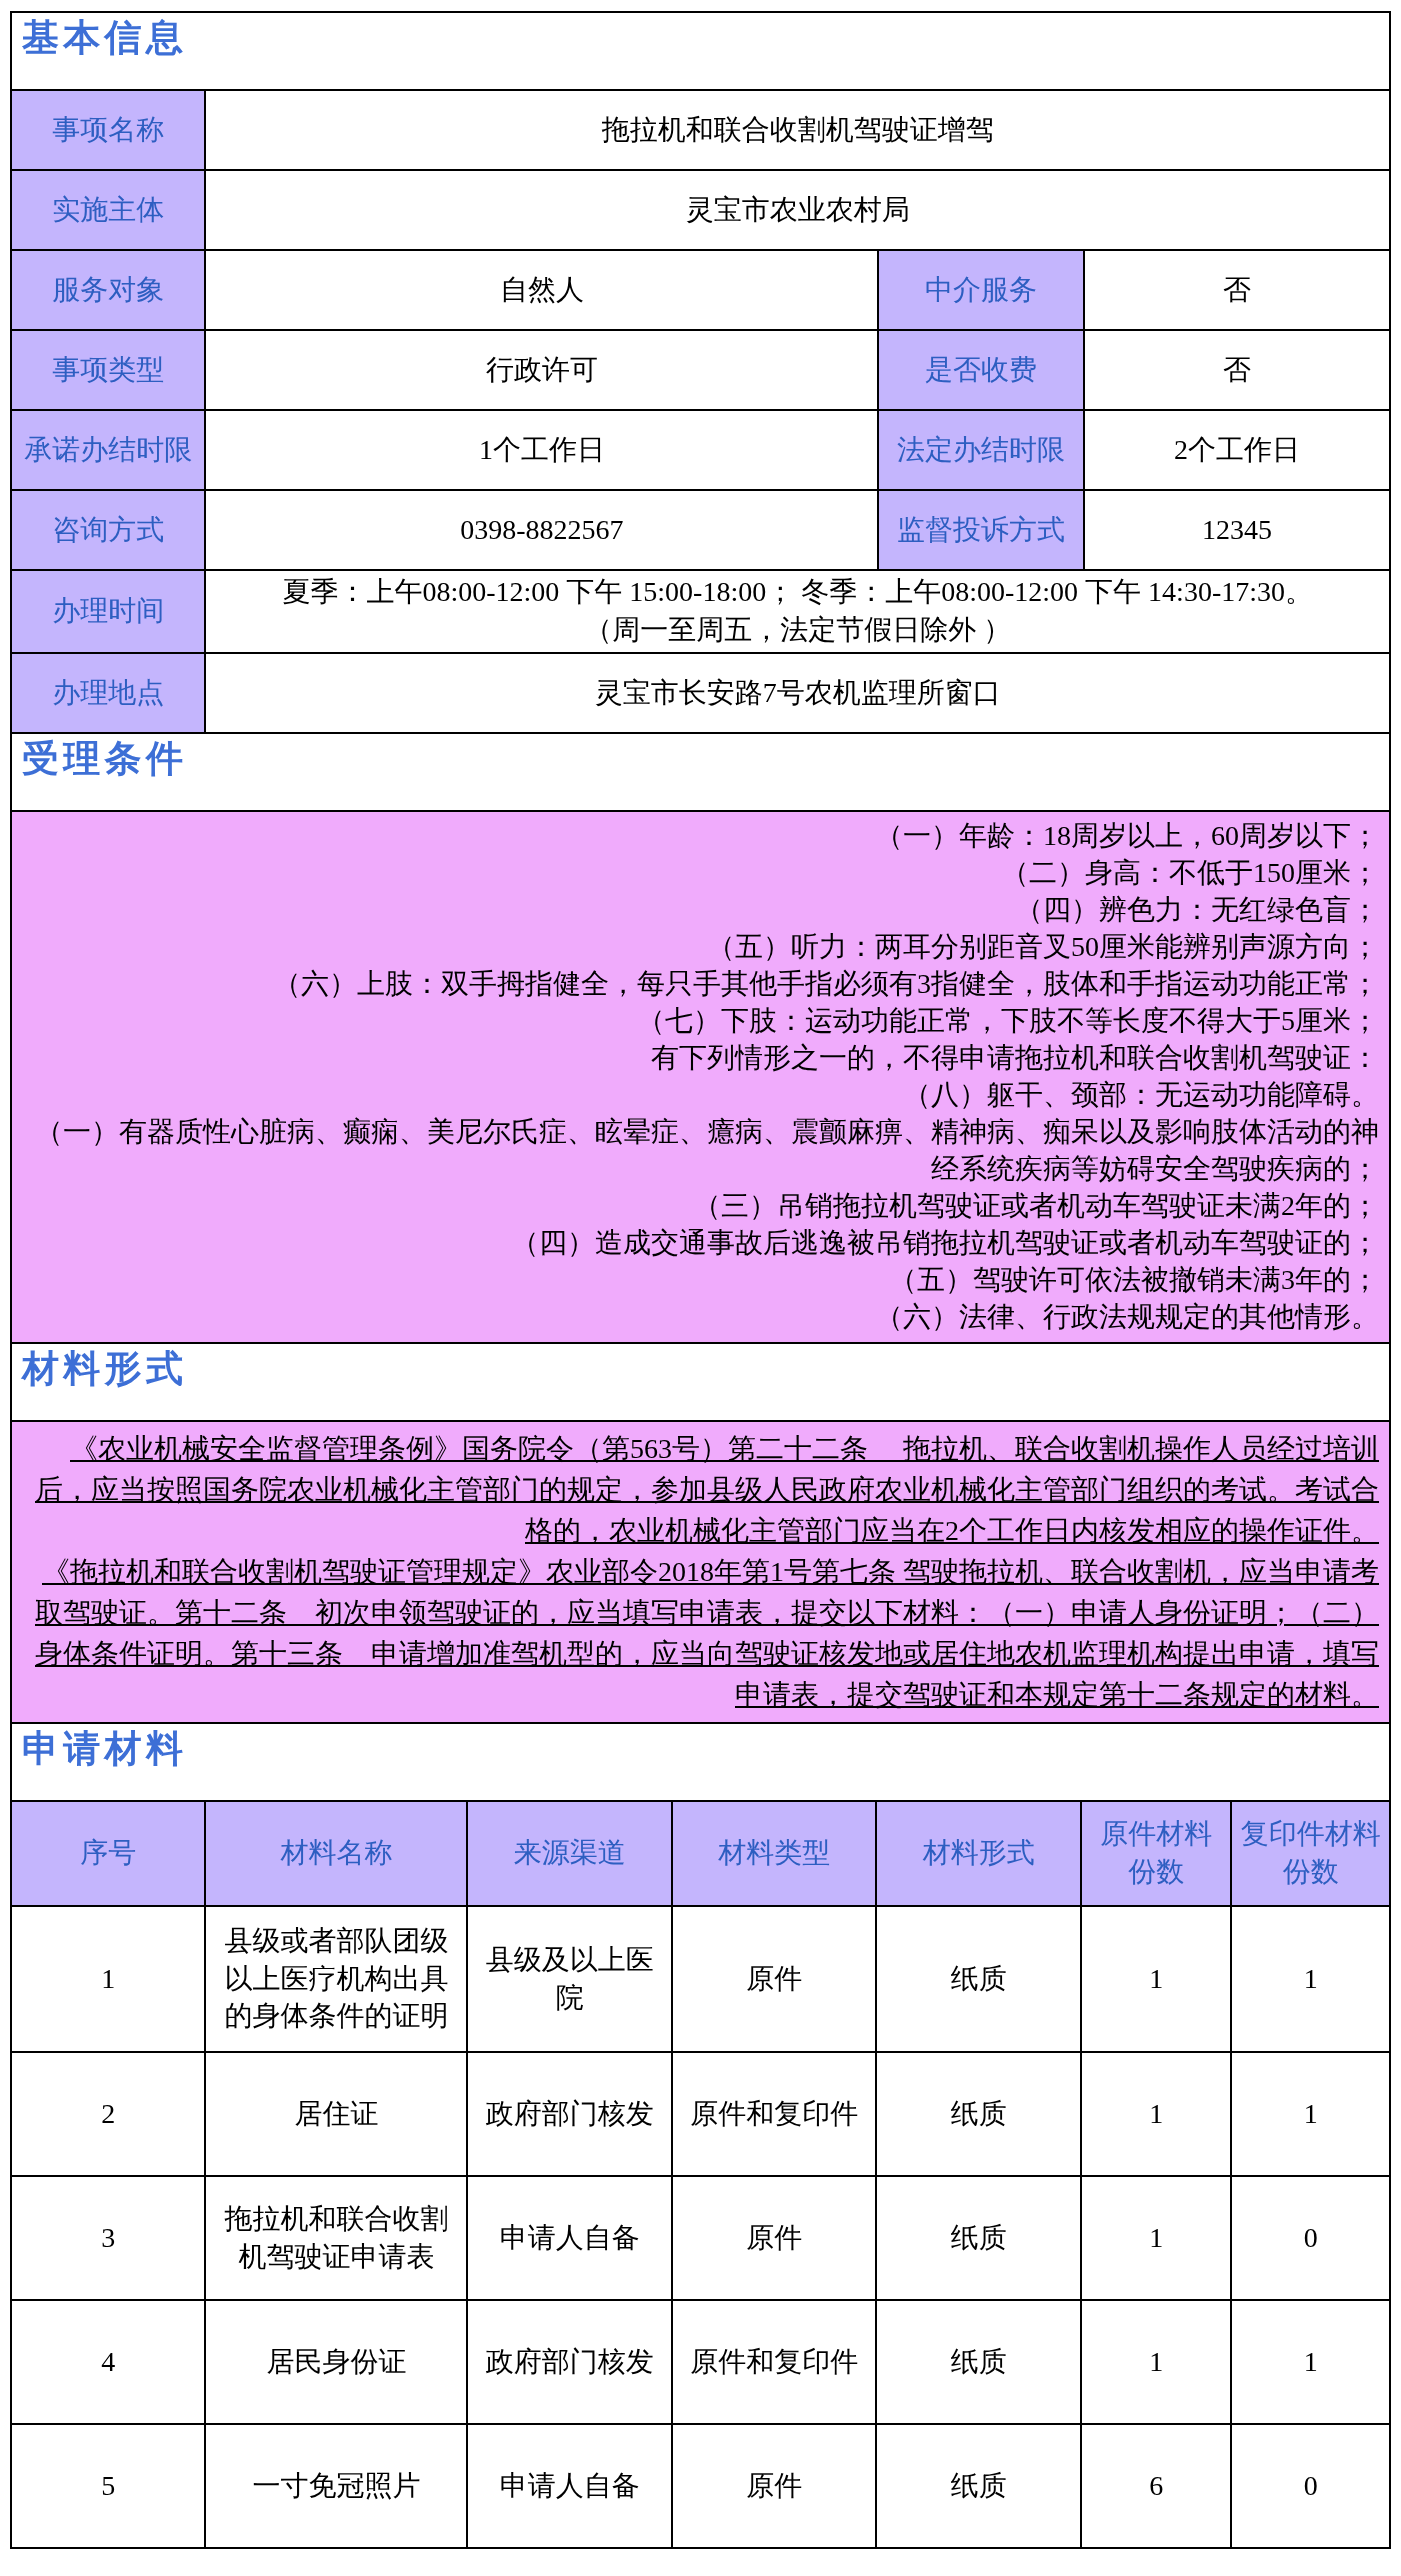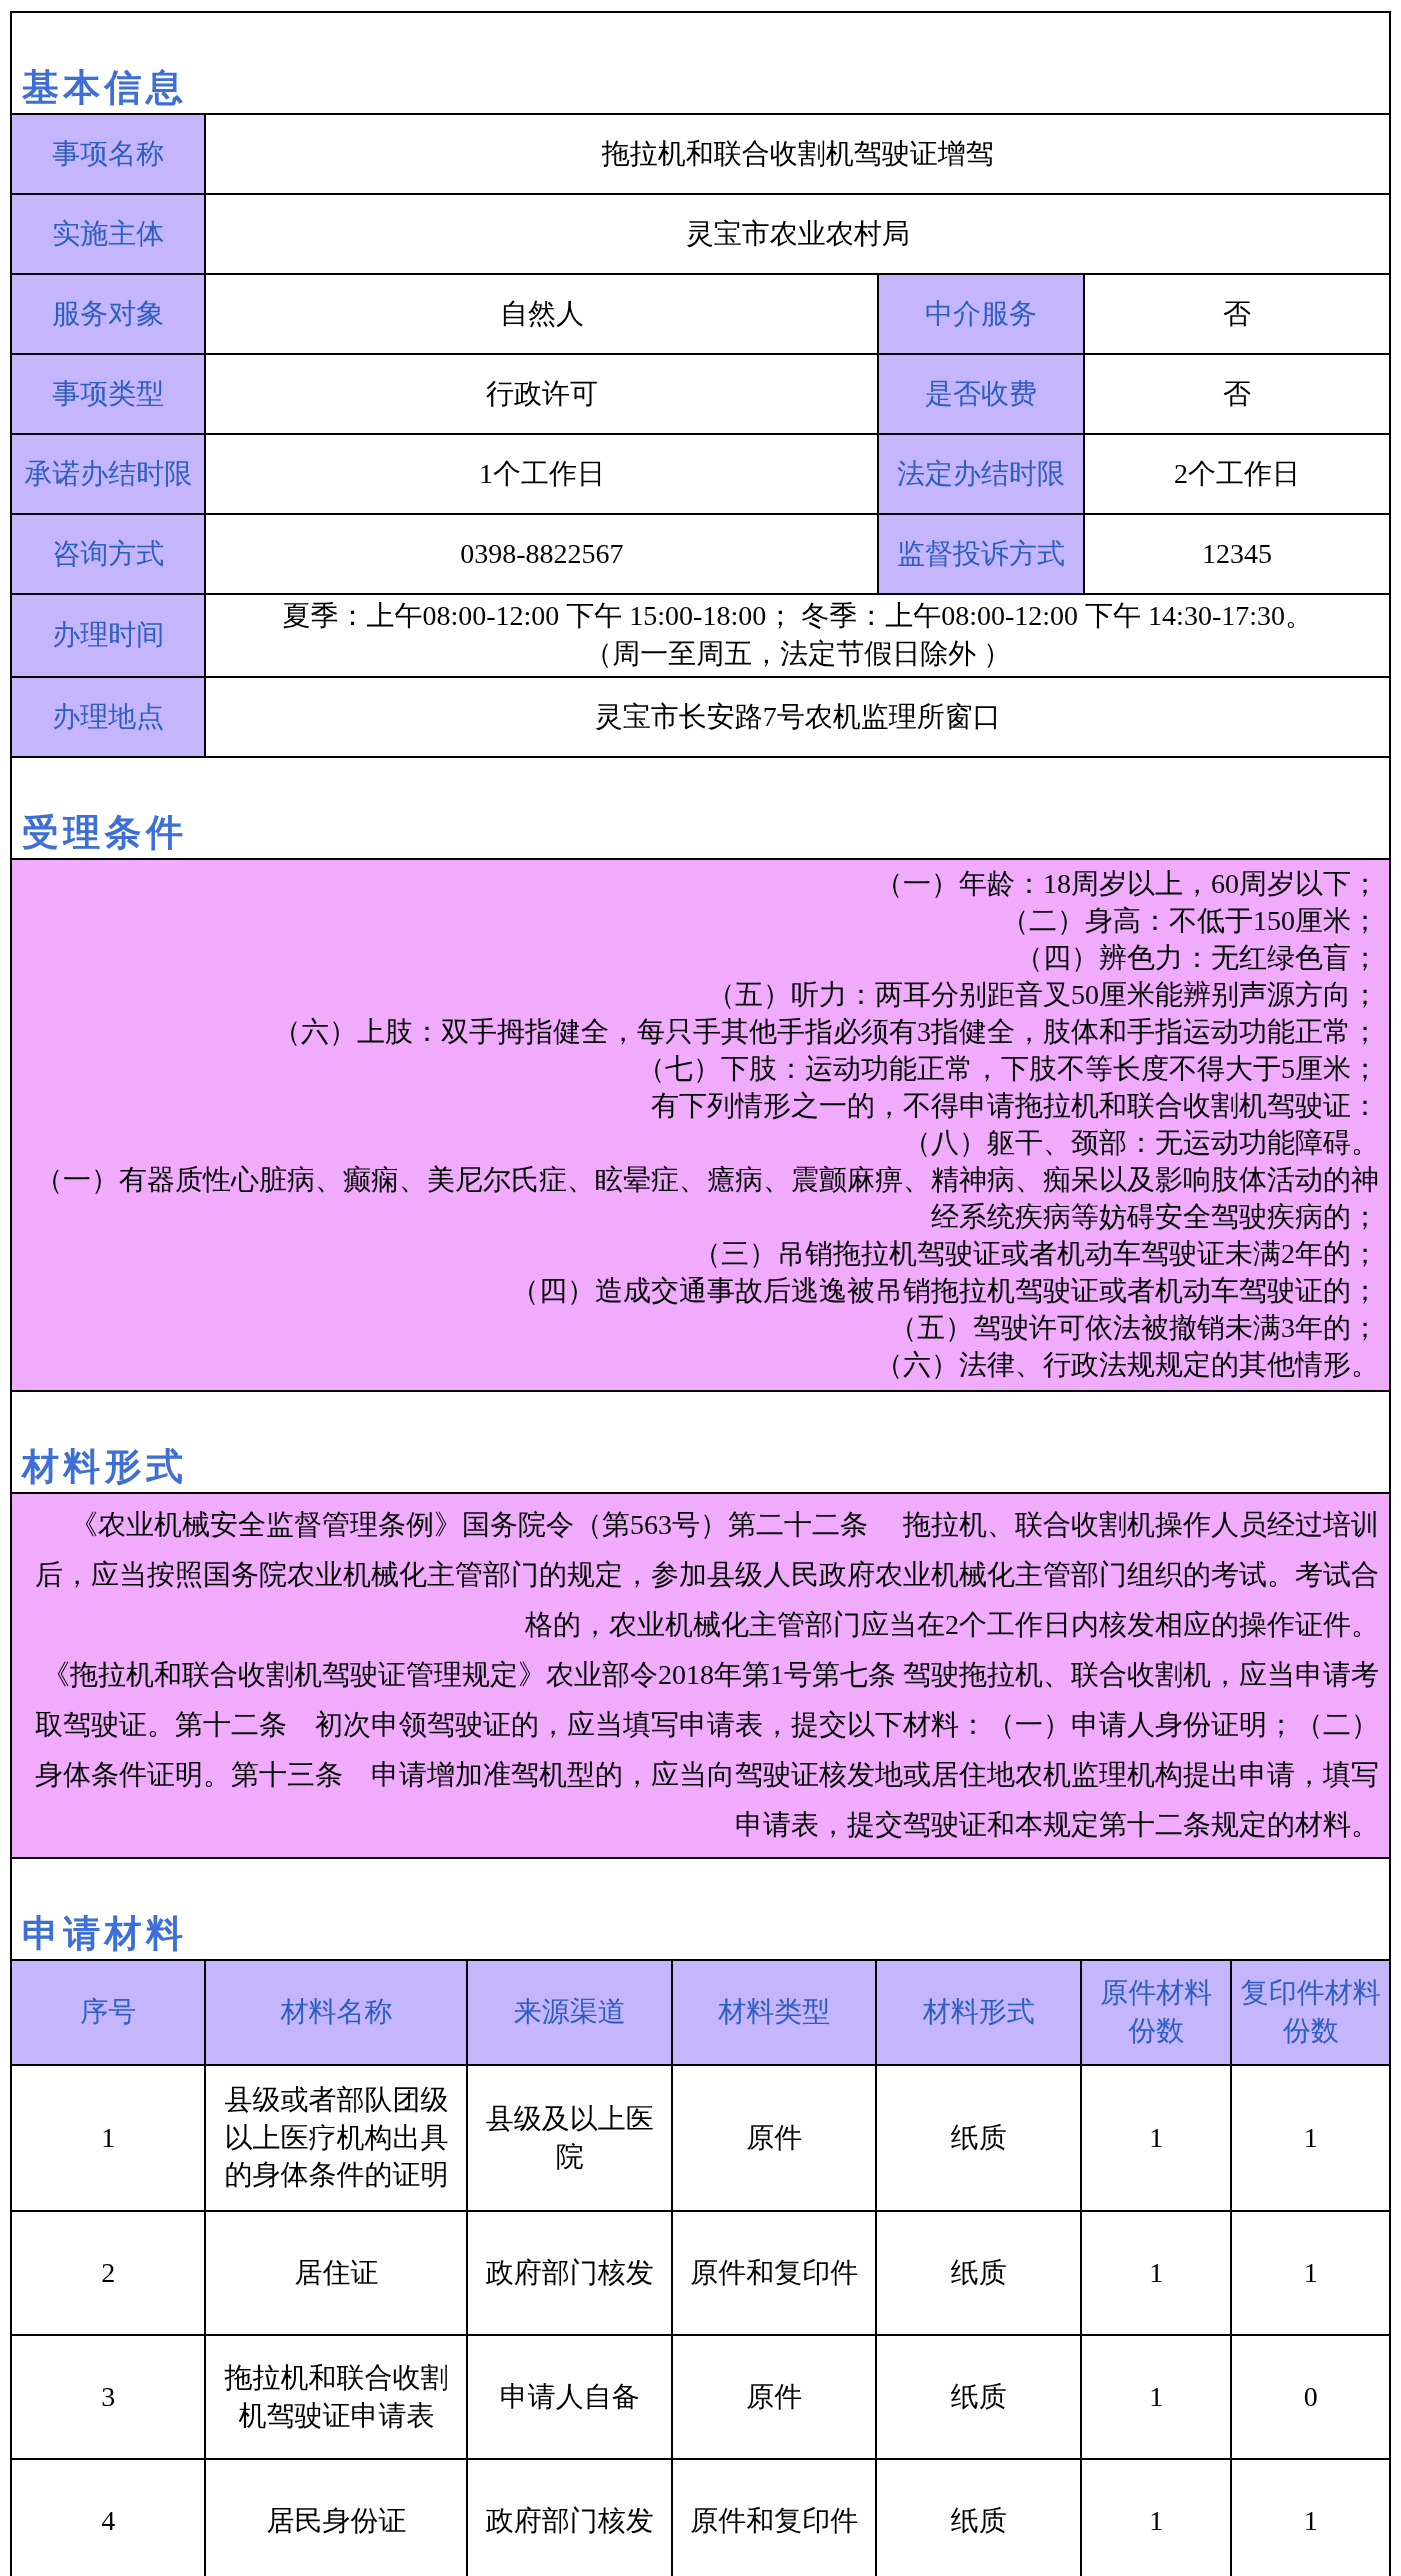--- a/index.html
+++ b/index.html
@@ -13,23 +13,23 @@
     font-family: "Liberation Serif", "DejaVu Serif", serif;
     color: #000000;
     font-size: 28px;
   }
   .sheet { margin: 10.6px 10px 0 10px; }
   .sheet > * + * { margin-top: -2.1px; }
 
   
   .section-box {
     border: 2.1px solid #000;
-    height: 104px;
+    height: 80px;
     display: flex;
-    align-items: flex-end;
+    align-items: flex-start;
     padding-left: 10px;
     background: #fff;
   }
   .section-title {
     font-family: "Liberation Sans", "DejaVu Sans", sans-serif;
     font-weight: bold;
     font-size: 37px;
     letter-spacing: 4.3px;
     color: #3D6FD6;
   }
@@ -52,21 +52,21 @@
   .basic-table td { height: 80px; }
 
   
   .content-box {
     border: 2.1px solid #000;
     padding: 5.7px 10px 7px 10px;
     background: #f0abfc;
     text-align: right;
   }
   .cond-line { line-height: 37px; }
-  .basis-para { line-height: 50px; }
+  .basis-para { line-height: 41px; text-decoration: underline; }
 
   
   .mat-table td { padding: 2.8px 4.3px; }
   .mat-table .head-row td { height: 105px; }
   .mat-table .row-tall td { height: 146px; }
   .mat-table .row-std td { height: 124px; }
 </style>
 </head>
 <body>
 

